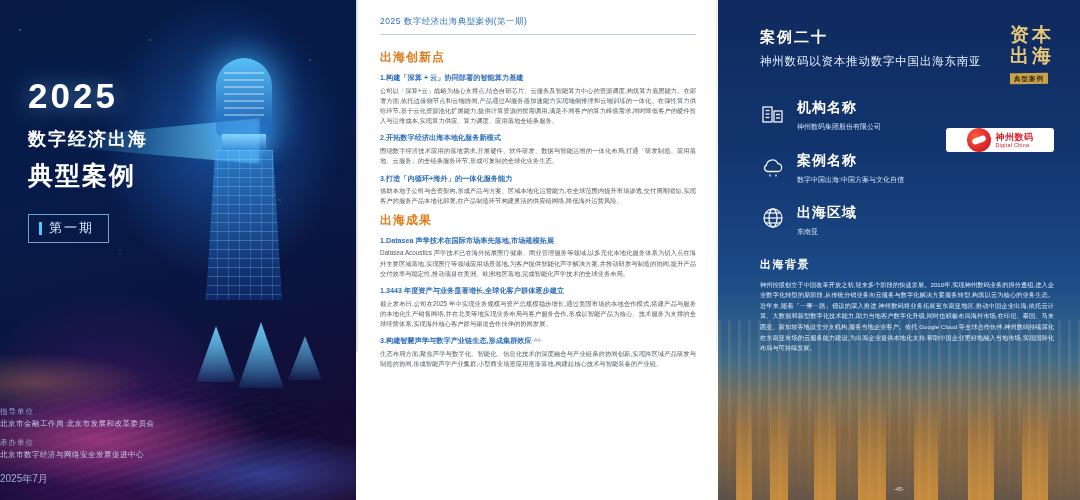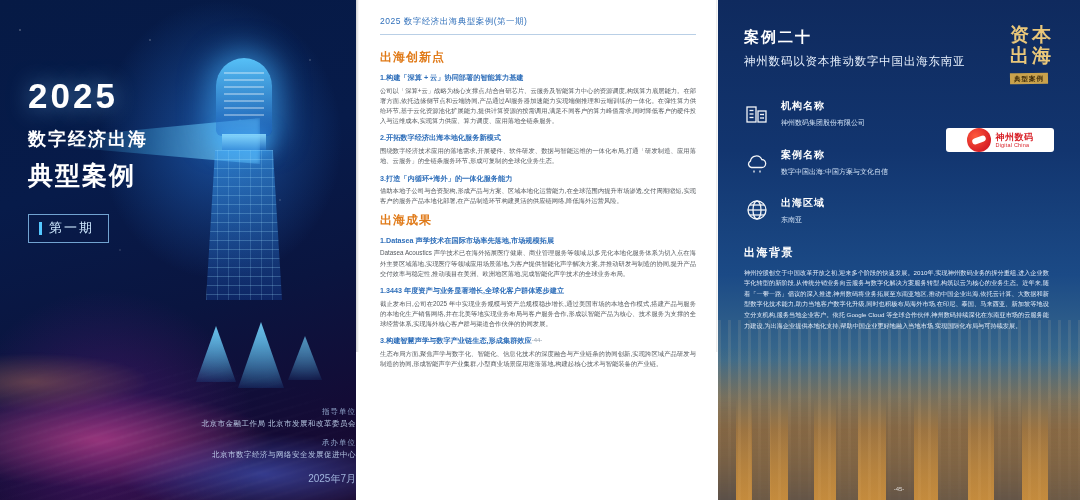--- a/index.html
+++ b/index.html
@@ -136,21 +136,21 @@
     padding: 4px 14px 5px 10px;
     color: #cfe9ff; font-size: 13px; letter-spacing: 2px;
   }
   .issue-badge .bar {
     display: inline-block; width: 3px; height: 13px;
     background: #55c8ff; margin-right: 7px;
   }
 
   .cover-footer {
     position: absolute; left: 0; right: 0; bottom: 14px;
-    text-align: right; z-index: 5;
+    text-align: left; z-index: 5;
     color: rgba(210,230,255,0.82);
     line-height: 1.55;
   }
   .cf-label { font-size: 7.5px; letter-spacing: 1px; color: rgba(180,210,245,0.75); }
   .cf-org   { font-size: 7.5px; letter-spacing: .5px; }
   .cf-date  { font-size: 10px; margin-top: 10px; color: rgba(190,215,250,0.8); }
 
   
   .mid {
     position: relative;
@@ -210,21 +210,21 @@
        rgba(20,40,80,0.5) 34px 52px, rgba(0,0,0,0) 52px 70px,
        rgba(20,40,80,0.55) 70px 96px, rgba(0,0,0,0) 96px 118px,
        rgba(20,40,80,0.5) 118px 140px, rgba(0,0,0,0) 140px 168px,
        rgba(20,40,80,0.55) 168px 196px, rgba(0,0,0,0) 196px 220px,
        rgba(20,40,80,0.5) 220px 250px, rgba(0,0,0,0) 250px 276px,
        rgba(20,40,80,0.55) 276px 304px, rgba(0,0,0,0) 304px 330px,
        rgba(20,40,80,0.5) 330px 362px);
     mask-image: linear-gradient(0deg, #000 0%, transparent 85%);
     -webkit-mask-image: linear-gradient(0deg, #000 0%, transparent 85%);
   }
-  .right-inner { position: relative; z-index: 4; padding: 28px 26px 0 26px; color: #fff; }
+  .right-inner { position: relative; z-index: 4; padding: 28px 26px 0 42px; color: #fff; }
 
   .case-no { font-size: 15px; font-weight: bold; letter-spacing: 2px; color: #ffffff; }
   .case-title { font-size: 11.5px; margin-top: 7px; letter-spacing: .8px; color: #eaf3ff; }
 
   .zbch {
     position: absolute; right: 26px; top: 24px; text-align: left;
     color: #e9c77a; font-weight: bold; line-height: 1.12;
   }
   .zbch .l { font-size: 19px; letter-spacing: 3px; }
   .zbch .stamp {
@@ -252,21 +252,21 @@
   .logo-text { line-height: 1.15; }
   .logo-cn { font-size: 9px; color: #d81f26; font-weight: bold; letter-spacing: .5px; }
   .logo-en { font-size: 5.5px; color: #d81f26; letter-spacing: .2px; }
 
   .meta-list { margin-top: 30px; }
   .meta-row { display: flex; align-items: flex-start; margin-bottom: 19px; }
   .meta-icon {
     width: 26px; height: 26px; flex: 0 0 26px; margin-right: 11px; margin-top: 1px;
     opacity: .95;
   }
-  .meta-label { font-size: 10px; color: #ffffff; font-weight: bold; letter-spacing: 1px; }
+  .meta-label { font-size: 14px; color: #ffffff; font-weight: bold; letter-spacing: 1px; }
   .meta-value { font-size: 7px; color: #cfe0f5; margin-top: 5px; line-height: 1.5; }
 
   .bg-title {
     margin-top: 6px;
     font-size: 11px; font-weight: bold; color: #ffffff; letter-spacing: 1.5px;
   }
   .bg-body {
     margin-top: 8px; font-size: 6.2px; line-height: 1.72;
     color: #e6eefa; text-align: justify; max-width: 305px;
   }

